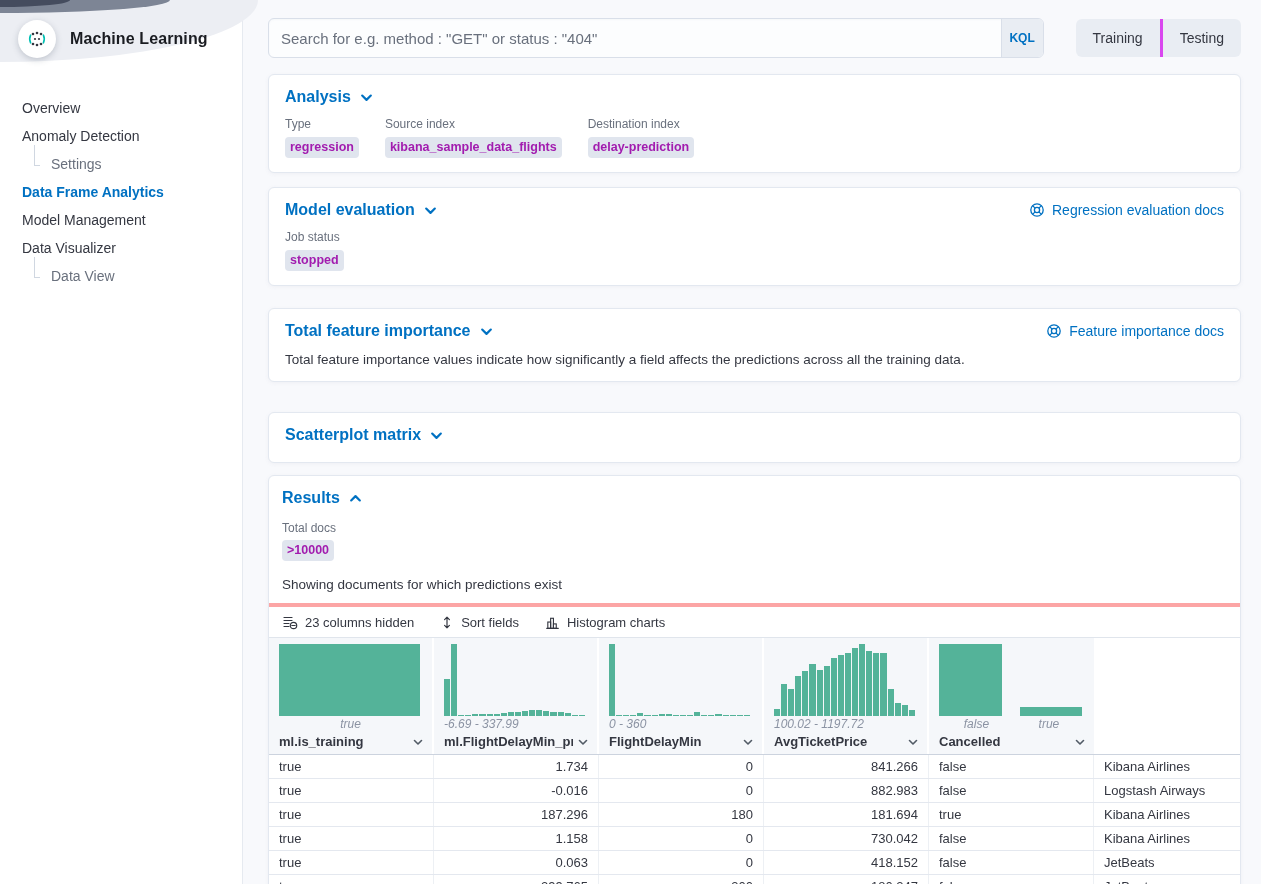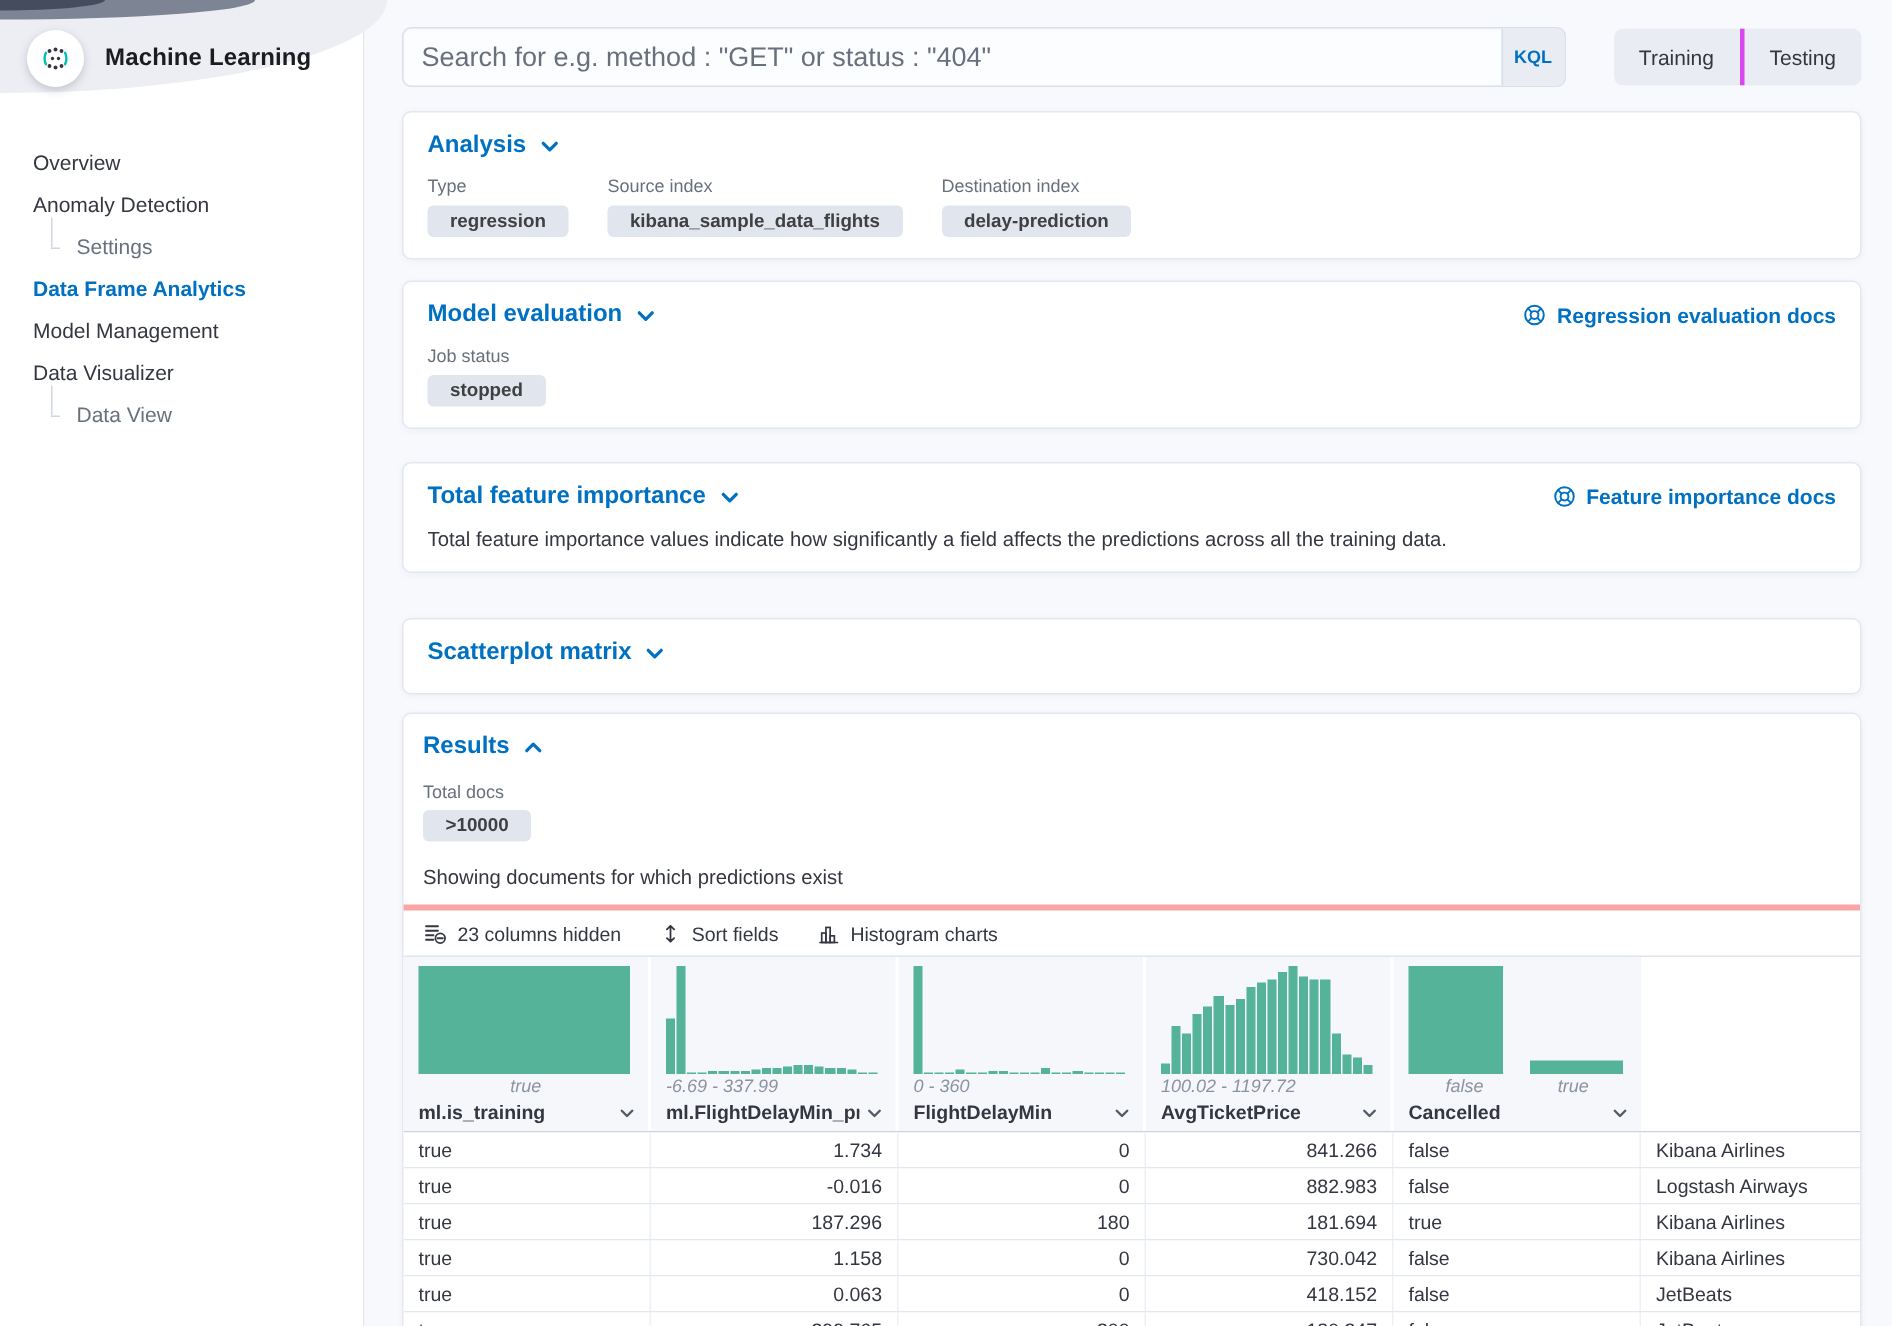--- a/index.html
+++ b/index.html
@@ -30,39 +30,39 @@
   .tree::before { content:''; position:absolute; left:0; top:-7px; border-left:1px solid #d0d7e1; height:31px; }
   .tree.end::before { height:20px; }
   .tree::after { content:''; position:absolute; left:0; top:13px; width:6px; border-top:1px solid #d0d7e1; }
   
   .main { flex:1; padding:18px 20px 0 25px; background:#f8f9fc; overflow:hidden; }
   .top-row { display:flex; align-items:stretch; margin-bottom:16px; }
   .search-bar { flex:1; height:40px; background:#fcfdfe; border:1px solid #d9dfe9; border-radius:6px;
                 display:flex; align-items:stretch; overflow:hidden; margin-right:32px;
                 box-shadow:inset 0 1px 2px rgba(120,130,150,.05); }
   .search-bar input { flex:1; border:none; outline:none; background:transparent; padding:0 12px;
-                      font-size:18px; font-family:"Liberation Sans",sans-serif; color:#343741; }
+                      font-size:15px; font-family:"Liberation Sans",sans-serif; color:#343741; }
   .search-bar input::placeholder { color:#69707d; opacity:1; }
   .kql { width:42px; background:#e9edf3; color:#0071c2; font-size:12px; font-weight:700;
          display:flex; align-items:center; justify-content:center; border-left:1px solid #d9dfe9; cursor:pointer; }
   .btn-group { display:flex; background:#e9edf3; border-radius:6px; overflow:hidden; height:38px; margin-top:1px; }
   .btn-group .btn { padding:0 17px; display:flex; align-items:center; font-size:14px; font-weight:500;
                     color:#343741; cursor:pointer; }
   .btn-group .btn + .btn { border-left:3px solid #d946ef; }
   
   .panel { background:#fff; border:1px solid #e3e8f0; border-radius:6px;
            box-shadow:0 1px 4px rgba(110,120,140,.07); padding:13px 16px 14px; margin-bottom:14px; }
   .panel-title-row { display:flex; align-items:center; gap:9px; }
   .panel-title { font-size:16px; font-weight:600; color:#0071c2; cursor:pointer; display:flex; align-items:center; gap:9px; }
   .docs-link { margin-left:auto; display:flex; align-items:flex-start; gap:7px; color:#0071c2;
-               font-size:14px; font-weight:700; cursor:pointer; }
+               font-size:14px; font-weight:400; cursor:pointer; }
   .fields-row { display:flex; gap:26px; margin-top:11px; }
   .field-label { font-size:12px; color:#69707d; margin-bottom:6px; }
-  .badge { display:inline-block; background:#e0e5ee; color:#404040; font-size:12.5px; font-weight:600;
-           padding:3px 15px; border-radius:4px; line-height:15px; }
+  .badge { display:inline-block; background:#e0e5ee; color:#a21caf; font-size:12.5px; font-weight:600;
+           padding:3px 5px; border-radius:4px; line-height:15px; }
   .desc-text { margin:12px 0 0; font-size:13.5px; color:#343741; }
   .pnl-tfi { margin-top:22px; }
   .pnl-scatter { margin-top:30px; margin-bottom:12px; padding-bottom:18px; }
   
   .pnl-results { padding:13px 0 0; margin-bottom:0; }
   .pad-x { padding-left:13px; padding-right:13px; }
   .total-docs-label { font-size:12px; color:#69707d; margin-top:14px; }
   .total-docs-badge { margin:5px 0 0 13px; }
   .subtitle { font-size:13.5px; color:#343741; margin-top:16px; }
   .grid-toolbar { display:flex; align-items:center; gap:26px; margin-top:11px; padding:7px 13px;

